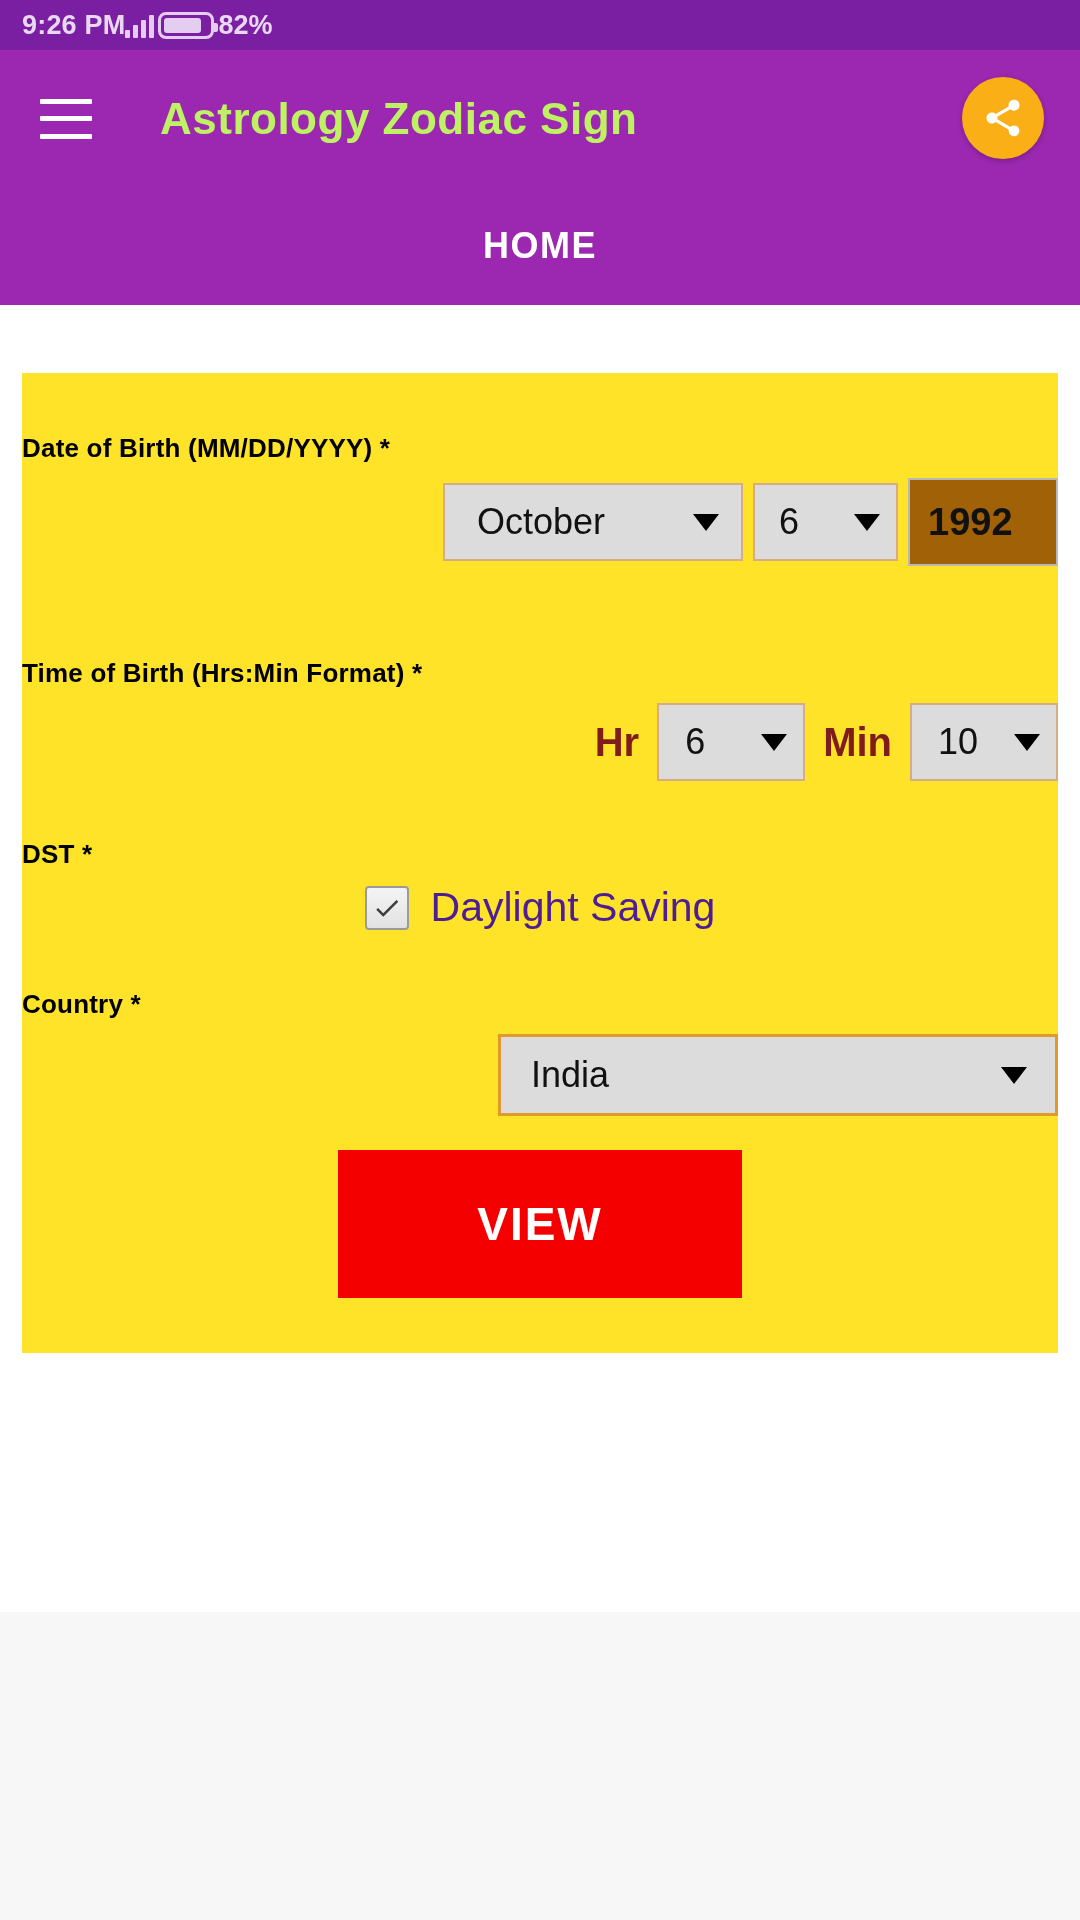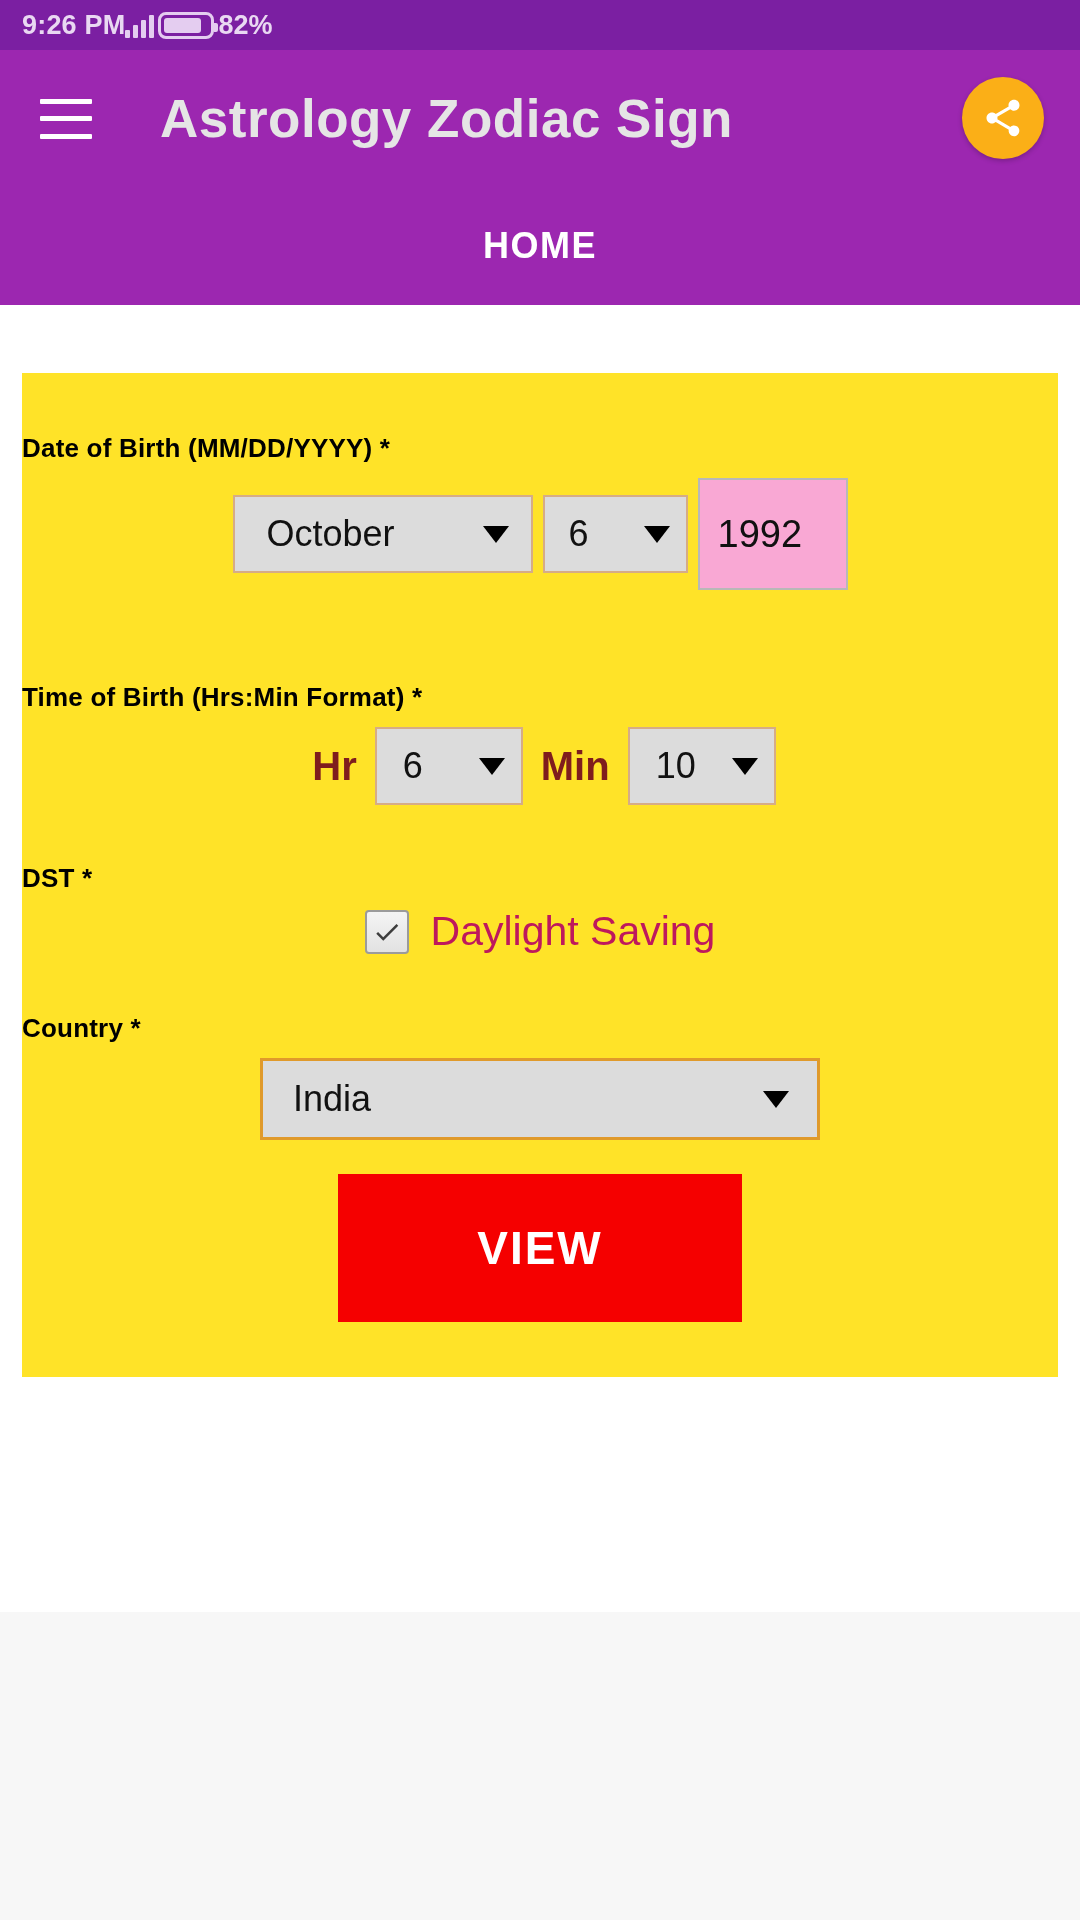--- a/index.html
+++ b/index.html
@@ -99,22 +99,22 @@
     flex: 0 0 auto;
   }
   .hamburger span {
     display: block;
     height: 5px;
     width: 100%;
     background: #ffffff;
     border-radius: 1px;
   }
   .appbar-title {
-    color: #e5e5e5;
-    font-size: 53px;
+    color: #bef264;
+    font-size: 44px;
     font-weight: bold;
     margin-left: 68px;
     letter-spacing: 0.5px;
     white-space: nowrap;
   }
   .share-fab {
     position: absolute;
     right: 36px;
     top: 27px;
     width: 82px;
@@ -166,21 +166,21 @@
     font-size: 26px;
     font-weight: bold;
     color: #000000;
     margin-bottom: 14px;
     letter-spacing: 0.2px;
   }
 
   .row-center {
     display: flex;
     align-items: center;
-    justify-content: center;
+    justify-content: flex-end;
     gap: 10px;
   }
 
   
   .sel {
     background: #dcdcdc;
     border: 2px solid #d6ac86;
     height: 78px;
     display: flex;
     align-items: center;
@@ -196,28 +196,29 @@
     width: 0; height: 0;
     border-left: 13px solid transparent;
     border-right: 13px solid transparent;
     border-top: 17px solid #000000;
     margin-left: 24px;
   }
   .sel-month { width: 300px; }
   .sel-day   { width: 145px; padding: 0 16px 0 24px; }
   .year-input {
     width: 150px;
-    height: 112px;
-    background: #f9a8d4;
+    height: 88px;
+    background: #a16207;
     border: 2px solid #b8b8b8;
     font-size: 38px;
     color: #111111;
     padding: 0 18px;
     font-family: "Liberation Sans", sans-serif;
     outline: none;
+    font-weight: bold;
   }
   .sel-hr, .sel-min { width: 148px; padding: 0 16px 0 26px; }
   .hr-min-label {
     font-size: 40px;
     color: #7f1d1d;
     padding: 0 8px;
     font-weight: bold;
   }
   .sel-country {
     width: 560px;
@@ -244,21 +245,21 @@
     background: linear-gradient(#f4f4f4, #e2e2e2);
     border: 2px solid #9b9b9b;
     border-radius: 4px;
     display: flex;
     align-items: center;
     justify-content: center;
     cursor: pointer;
   }
   .check-label {
     font-size: 41px;
-    color: #be185d;
+    color: #4c1d95;
   }
 
   
   .view-btn {
     display: block;
     margin: 0 auto;
     width: 404px;
     height: 148px;
     background: #f50000;
     color: #ffffff;

